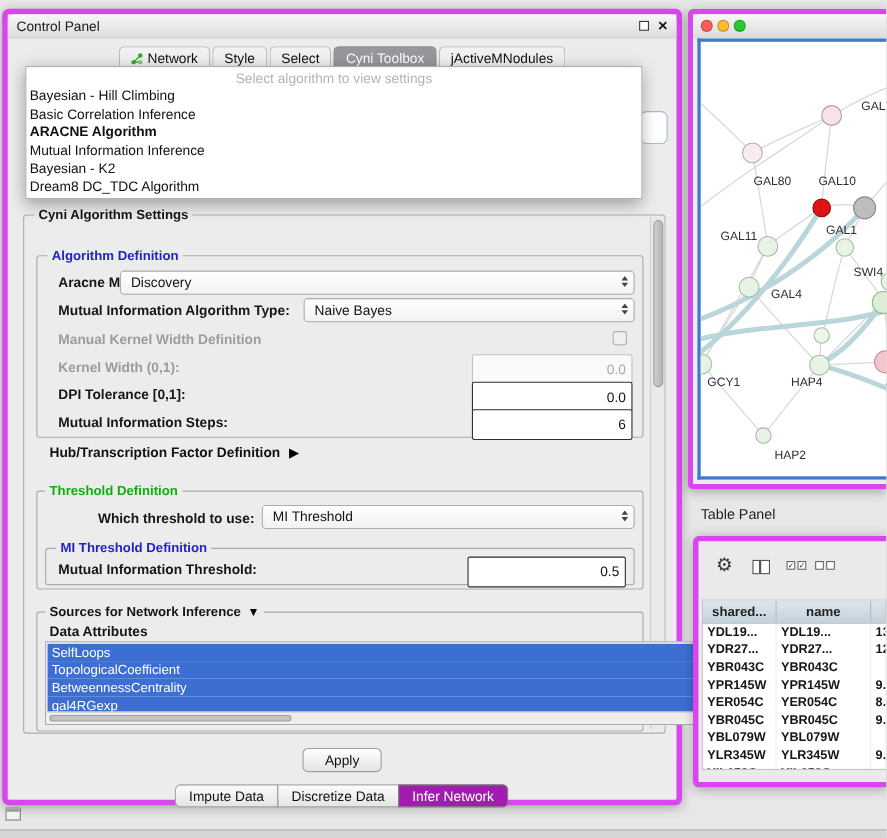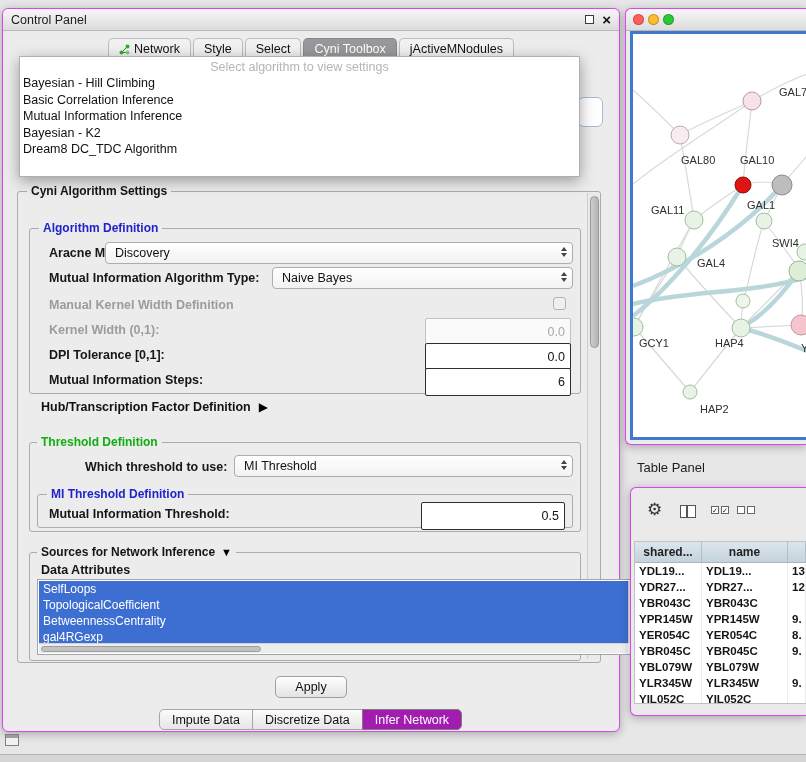--- a/index.html
+++ b/index.html
@@ -1,19 +1,19 @@
 <!DOCTYPE html>
 <html><head>
 <meta charset="utf-8">
 <style>
   *{margin:0;padding:0;box-sizing:border-box;font-family:"Liberation Sans",sans-serif;}
   html,body{width:806px;height:762px;}
   body{background:#e7e7e7;position:relative;overflow:hidden;}
 
-  .win{position:absolute;background:#ececec;border:1px solid #d946ef;box-shadow:0 2px 10px rgba(0,0,0,.28);}
+  .win{position:absolute;background:#ececec;border:5px solid #d946ef;box-shadow:0 2px 10px rgba(0,0,0,.28);}
   #control-win{left:2px;top:8px;width:618px;height:724px;border-radius:6px;}
   .titlebar{position:absolute;left:0;top:0;right:0;height:22px;background:linear-gradient(#f7f7f7,#dcdcdc);border-bottom:1px solid #b8b8b8;border-radius:6px 6px 0 0;}
   .titlebar .title{position:absolute;left:8px;top:4px;font-size:12.5px;color:#1c1c1c;}
   .wbtns{position:absolute;right:8px;top:5px;display:flex;gap:8px;align-items:center;}
   .floatbtn{width:9px;height:9px;border:1.5px solid #3a3a3a;display:inline-block;background:#fff;}
   .closebtn{font-size:15px;font-weight:bold;color:#111;line-height:11px;}
 
   .tabbar{position:absolute;left:0;top:28px;right:0;height:22px;display:flex;justify-content:center;align-items:flex-end;gap:2px;}
   .tab{height:21px;padding:3px 10px;font-size:12.5px;background:#f1f1f1;border:1px solid #bcbcbc;border-bottom:none;border-radius:5px 5px 0 0;display:flex;align-items:center;gap:4px;color:#111;white-space:nowrap;}
   .tab.sel{background:#98989c;color:#fff;border-color:#87878b;}
@@ -226,20 +226,21 @@
       <div class="btab"><span>Impute Data</span></div>
       <div class="btab"><span>Discretize Data</span></div>
       <div class="btab sel"><span>Infer Network</span></div>
     </div>
 
   <div class="popup">
     <div class="pophead">Select algorithm to view settings</div>
     <div>
         <div class="popitem">Bayesian - Hill Climbing</div>
         <div class="popitem">Basic Correlation Inference</div>
+        <div class="popitem bold">ARACNE Algorithm</div>
         <div class="popitem">Mutual Information Inference</div>
         <div class="popitem">Bayesian - K2</div>
         <div class="popitem">Dream8 DC_TDC Algorithm</div>
       </div>
   </div>
 </div>
 
 <div class="win" id="net-win">
   <div class="titlebar" style="border-radius:6px 0 0 0;">
     <span class="lights">

